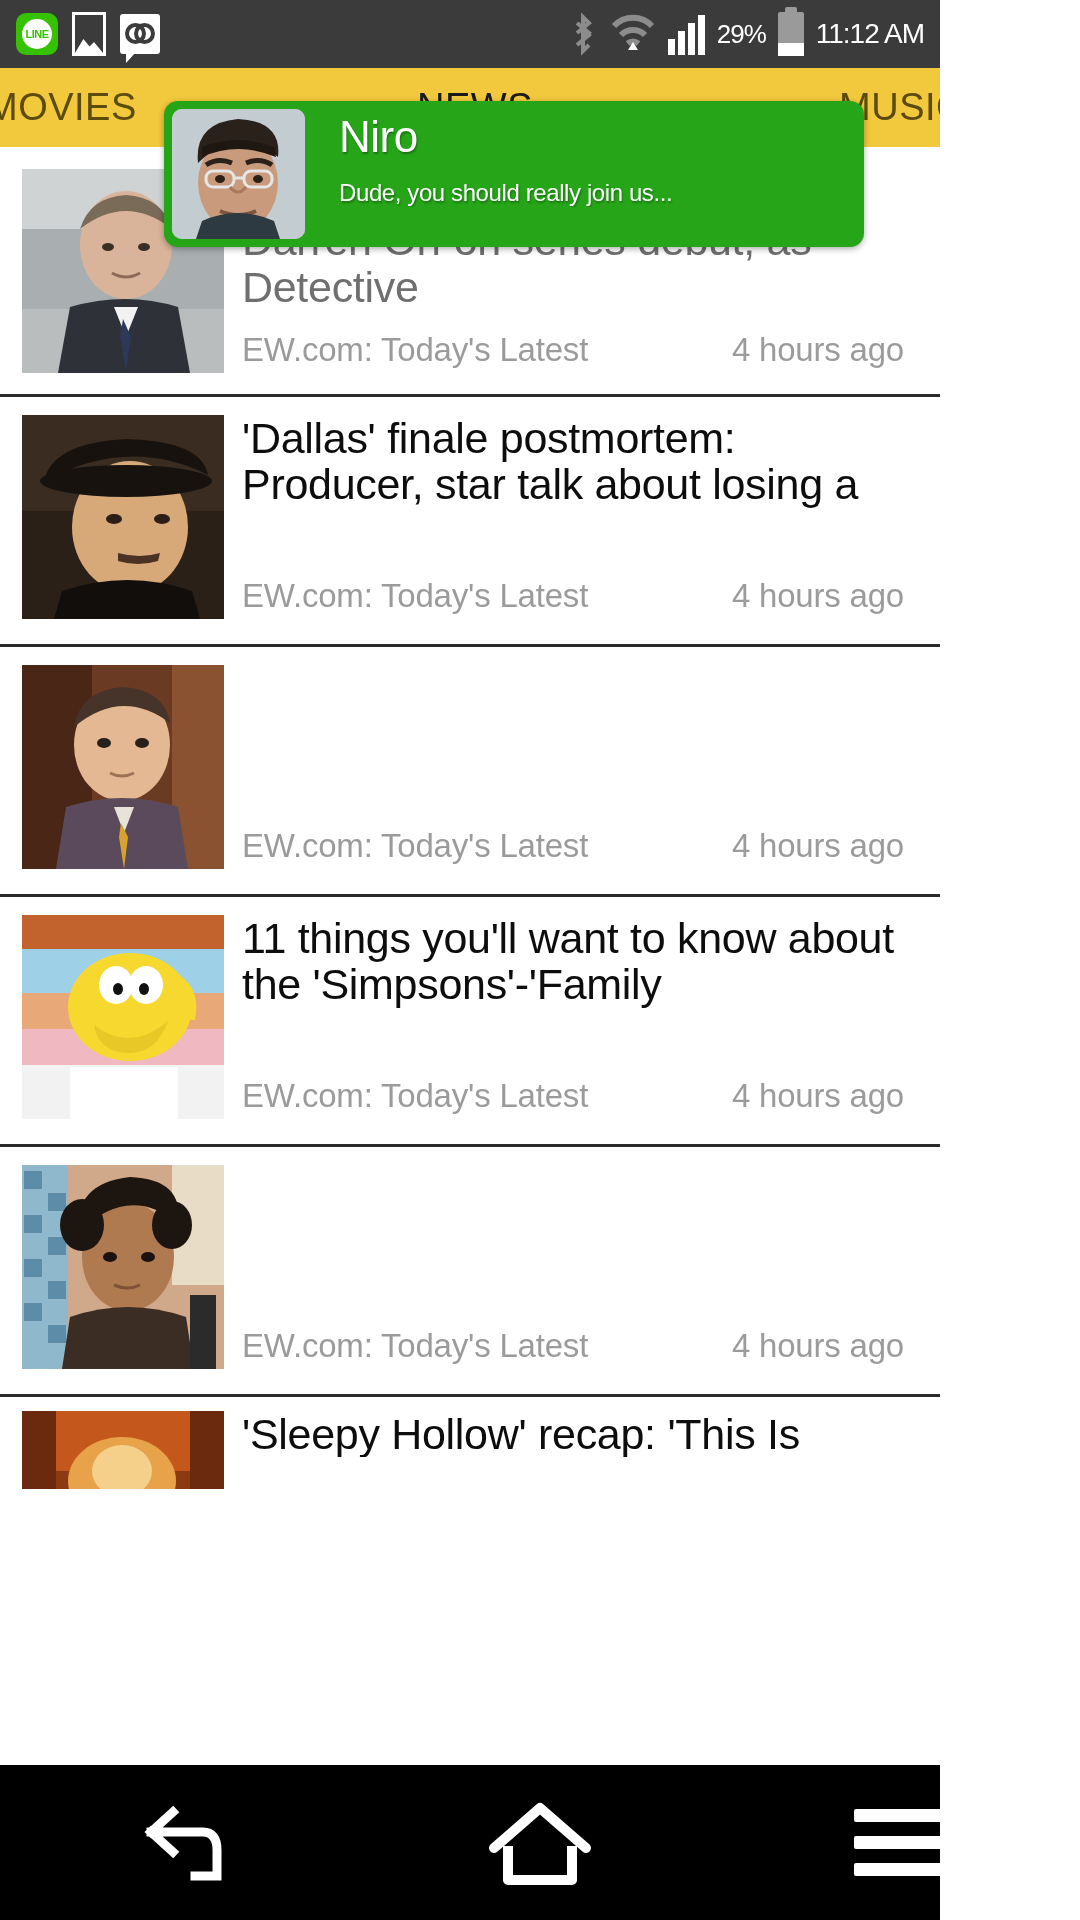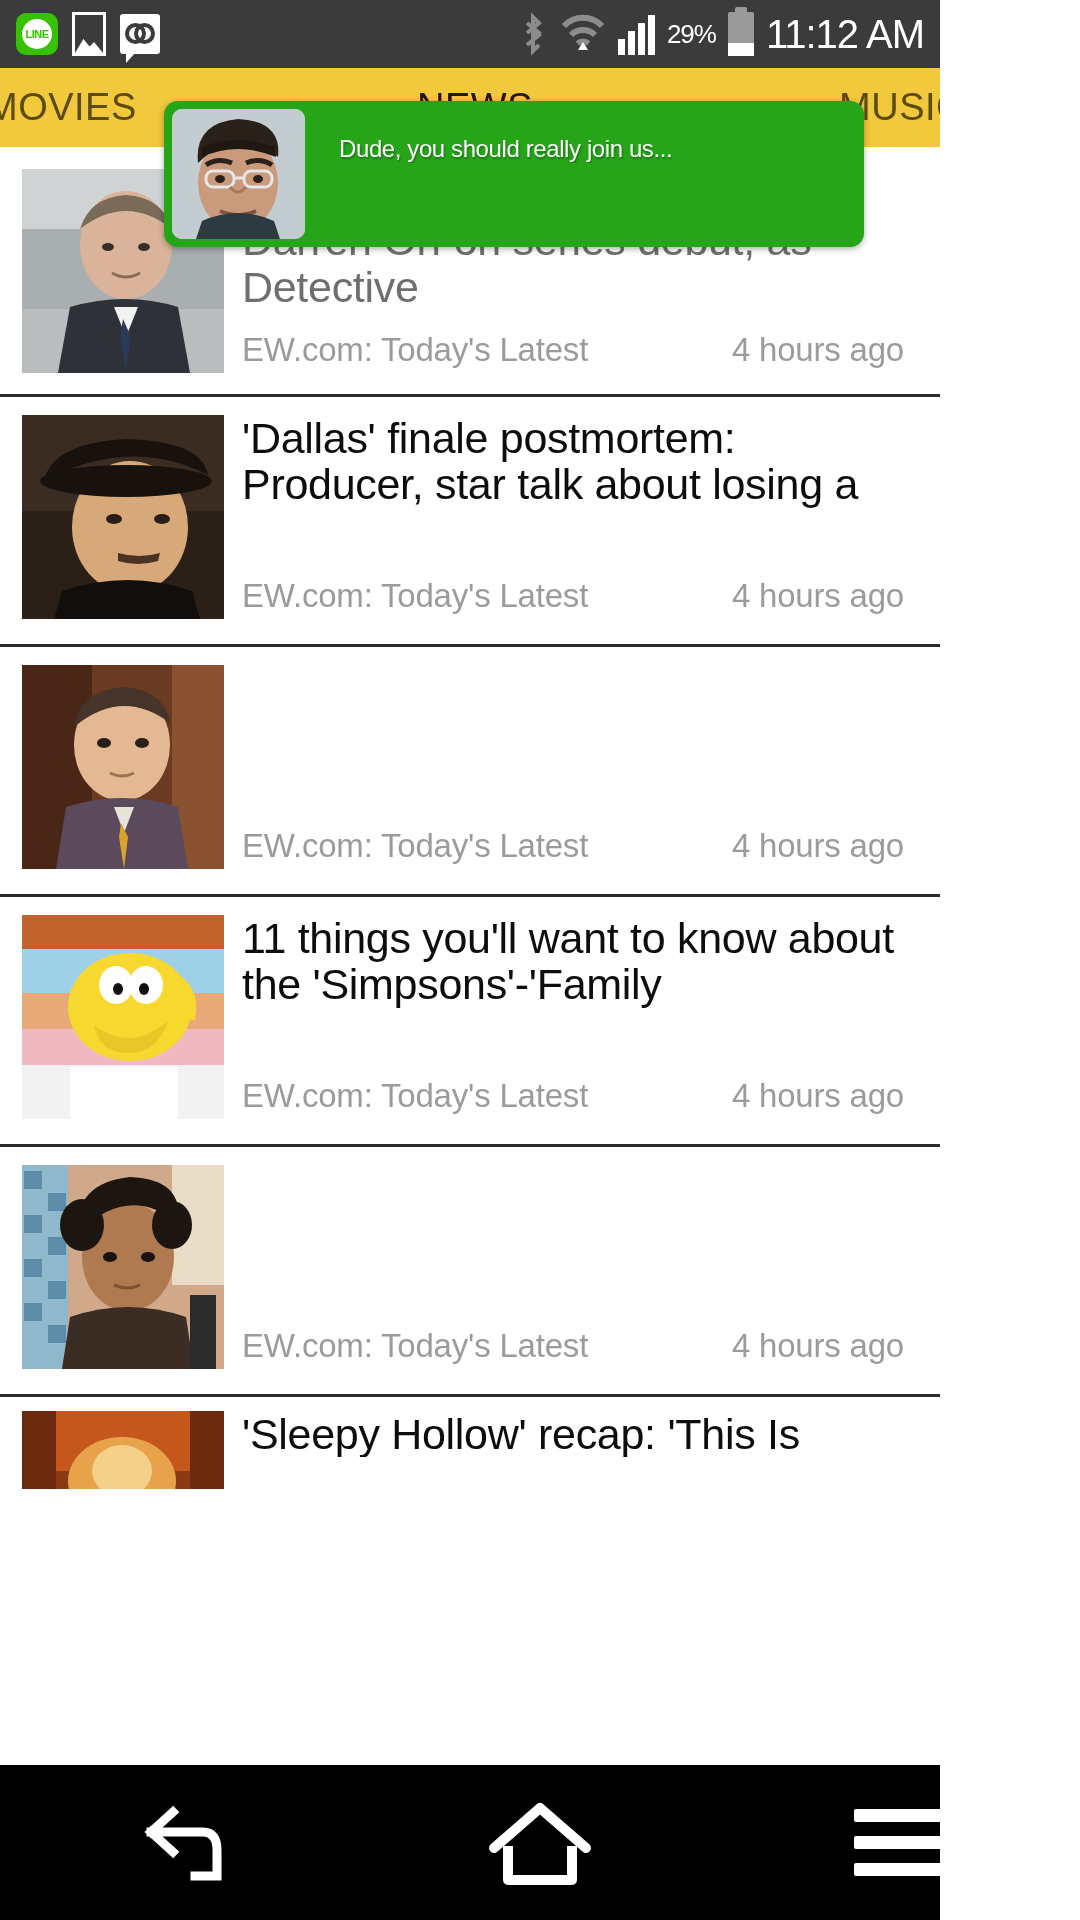--- a/index.html
+++ b/index.html
@@ -60,21 +60,21 @@
   .sig-icon i { display:block; width:7px; background:#fff; }
   .batt-pct { color:#fff; font-size:26px; letter-spacing:-1px; }
   .batt {
     width:26px; height:44px; background:#9a9a9a; position:relative; border-radius:2px;
   }
   .batt::before {
     content:""; position:absolute; top:-5px; left:7px; width:12px; height:5px;
     background:#9a9a9a; border-radius:2px 2px 0 0;
   }
   .batt-fill { position:absolute; bottom:0; left:0; right:0; height:29%; background:#fff; }
-  .clock { color:#fff; font-size:40px; letter-spacing:-1px; }
+  .clock { color:#fff; font-size:28px; letter-spacing:-1px; }
 
   
   .tabbar {
     position:relative; height:79px; background:#f2c83c; overflow:hidden;
   }
   .tabs { display:flex; height:100%; align-items:center; }
   .tab {
     flex:1; text-align:center; font-size:38px; color:#4a3d08;
     white-space:nowrap; letter-spacing:0.5px;
   }
@@ -369,20 +369,21 @@
         <ellipse cx="48" cy="70" rx="5" ry="4" fill="#2b1f18"></ellipse>
         <ellipse cx="86" cy="70" rx="5" ry="4" fill="#2b1f18"></ellipse>
         <path d="M34 56 q12 -8 26 -2" stroke="#2b211b" stroke-width="5" fill="none"></path>
         <path d="M74 54 q14 -6 26 2" stroke="#2b211b" stroke-width="5" fill="none"></path>
         <path d="M58 78 q8 10 16 0" stroke="#a87a5c" stroke-width="3" fill="none"></path>
         <path d="M48 102 q18 8 36 0" stroke="#7d5440" stroke-width="4" fill="none"></path>
         <path d="M30 112 q36 -16 72 0 l6 18 H24z" fill="#2e3a42"></path>
       </svg>
     </div>
     <div class="notif-text">
+      <div class="notif-title">Niro</div>
       <div class="notif-msg">Dude, you should really join us...</div>
     </div>
   </div>
 
   <div class="navbar">
     <div class="nav-btn">
       <span>
         <svg width="110" height="110" viewBox="0 0 110 110">
           <path d="M26 44 L48 24 M26 44 L48 64 M26 44 L78 44 Q92 44 92 62 L92 88 L70 88" fill="none" stroke="#fff" stroke-width="9" stroke-linecap="square" stroke-linejoin="miter"></path>
         </svg>

